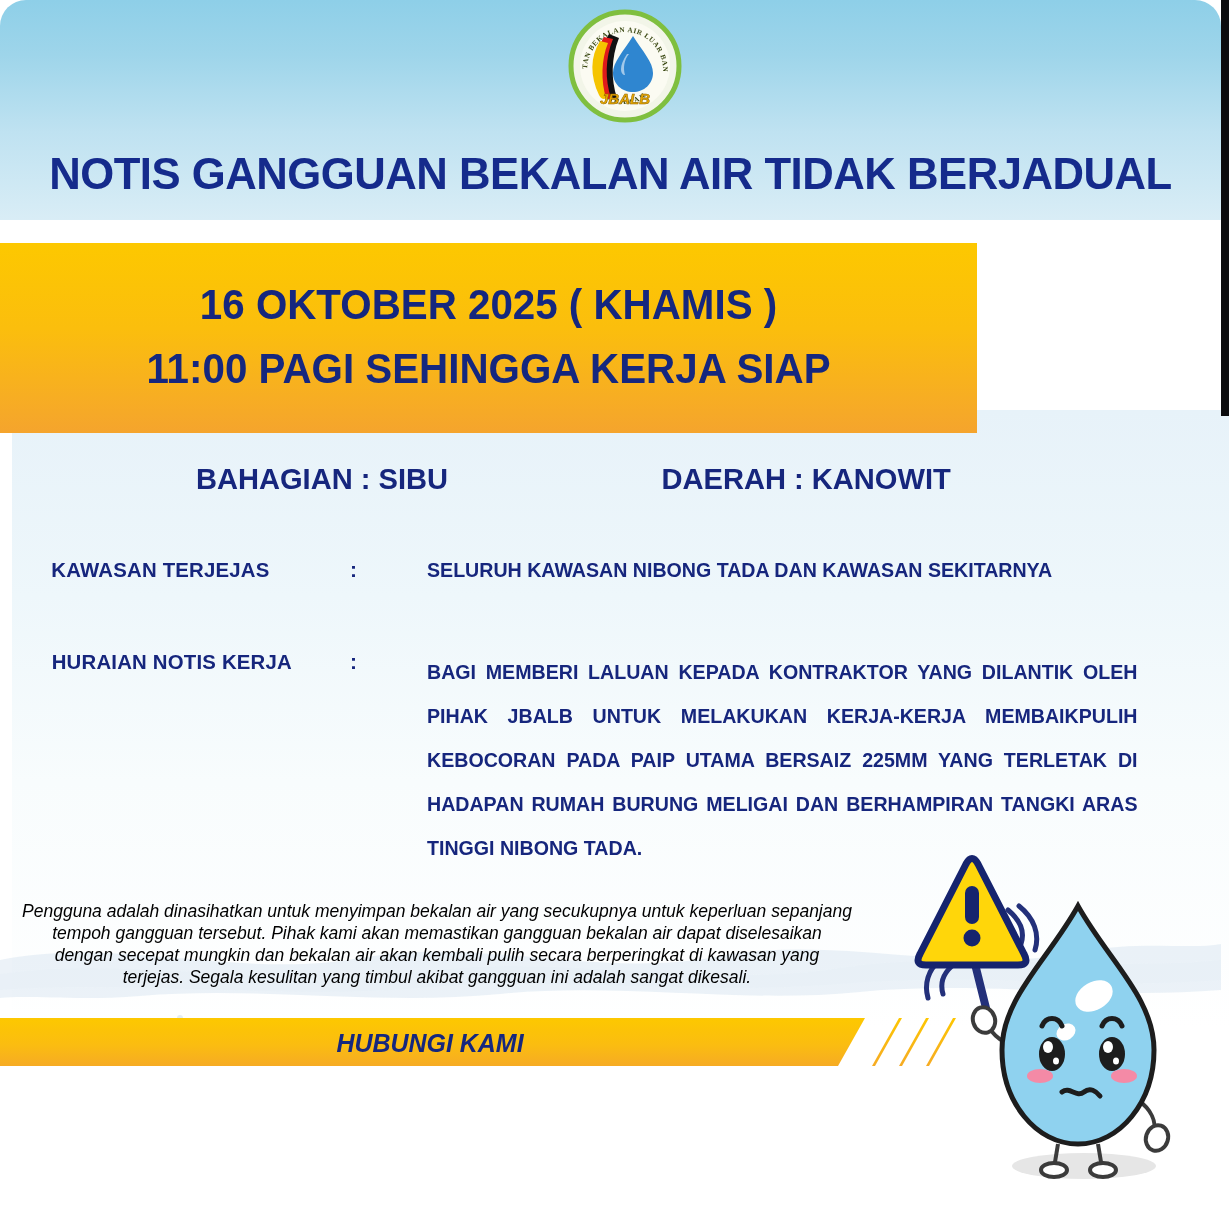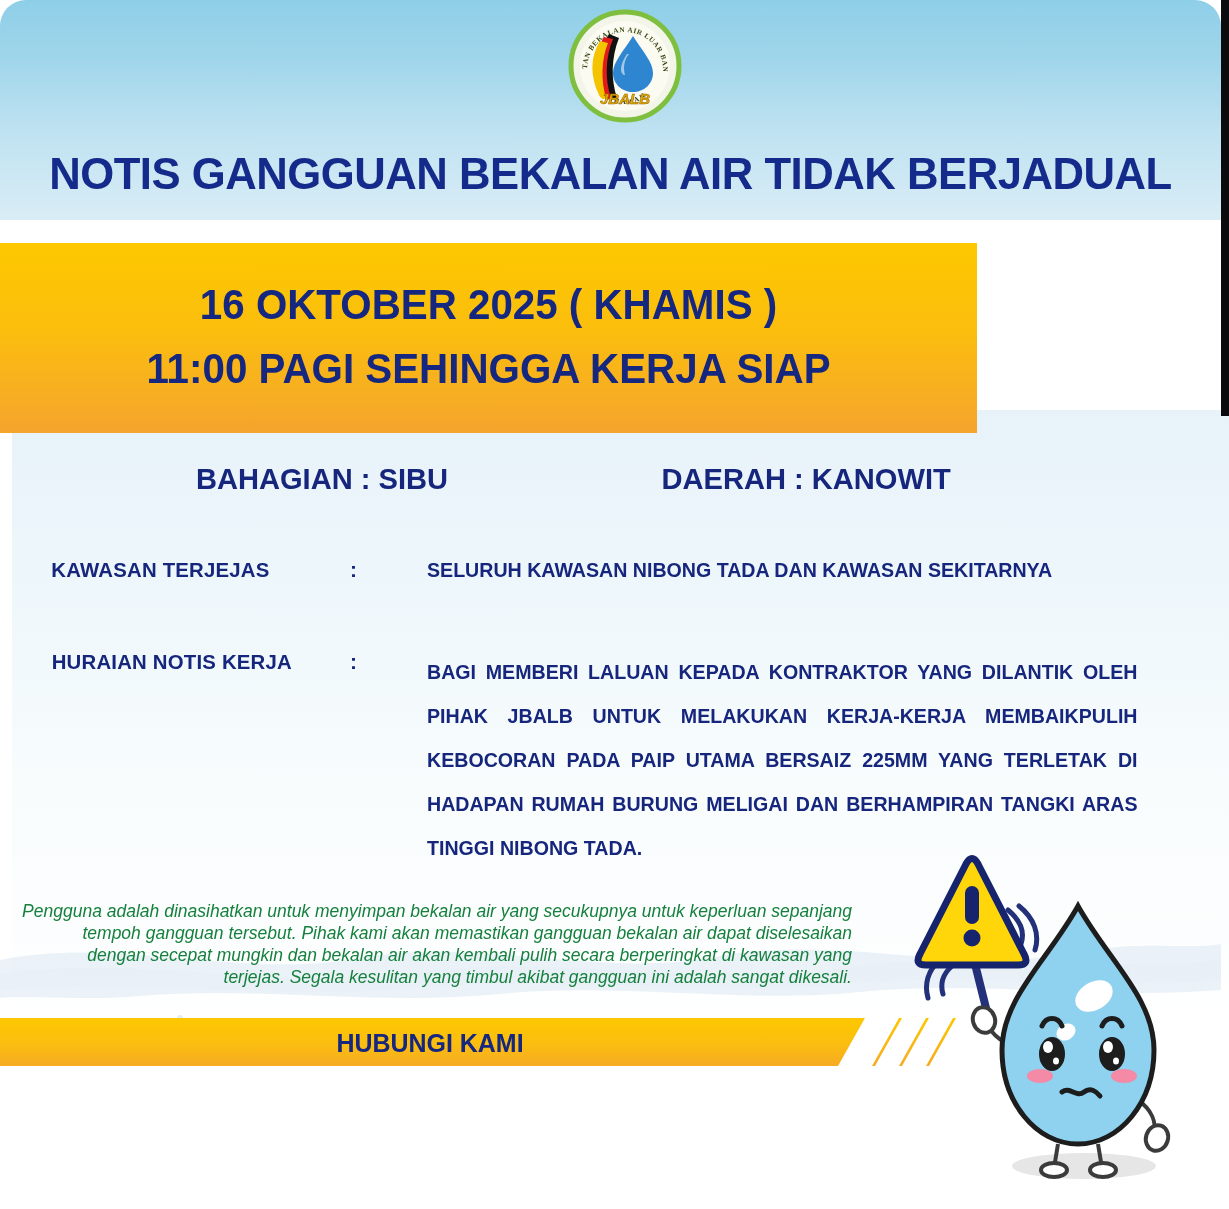--- a/index.html
+++ b/index.html
@@ -94,30 +94,30 @@
     transform:scaleX(0.98);transform-origin:left top;
   }
   .field .value.single{text-align:left;line-height:24px;font-size:20px;}
 
   #f-kawasan{top:148px;}
   #f-huraian{top:240px;}
 
   
   .advisory{
     position:absolute;left:22px;top:900px;width:830px;
-    color:#15803d;font-style:italic;font-size:17.5px;line-height:22px;
-    text-align:right;z-index:20;
+    color:#000000;font-style:italic;font-size:17.5px;line-height:22px;
+    text-align:center;z-index:20;
   }
 
   
   .wave-decor{position:absolute;left:0;top:840px;width:1221px;height:200px;z-index:5;opacity:.8;}
 
   
   .contact-bar{
-    position:absolute;left:0;top:1018px;width:1221px;height:48px;z-index:25;
+    position:absolute;left:0;top:1018px;width:1221px;height:48px;z-index:25;font-style:italic;
   }
   .contact-bar .bar-shape{
     position:absolute;left:0;top:0;width:865px;height:48px;
     background:linear-gradient(to bottom,#fdc800 0%,#fbbd10 55%,#f6ab24 100%);
     clip-path:polygon(0 0, 865px 0, 838px 48px, 0 48px);
   }
   .contact-bar .bar-title{
     position:absolute;left:0;top:10px;width:860px;text-align:center;
     color:#15277e;font-weight:bold;font-size:26px;transform:scaleX(0.96);
   }

